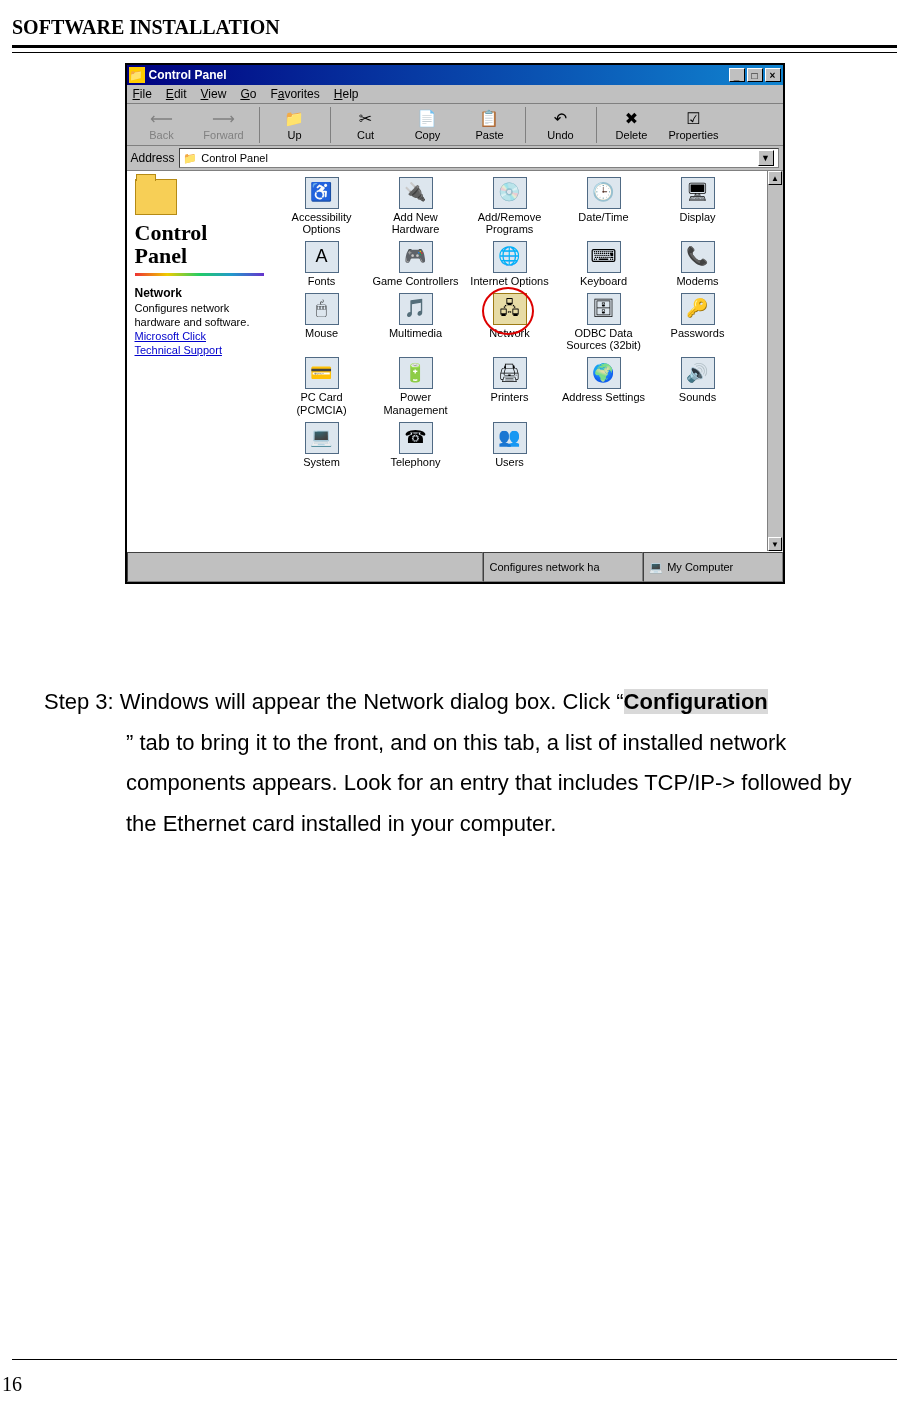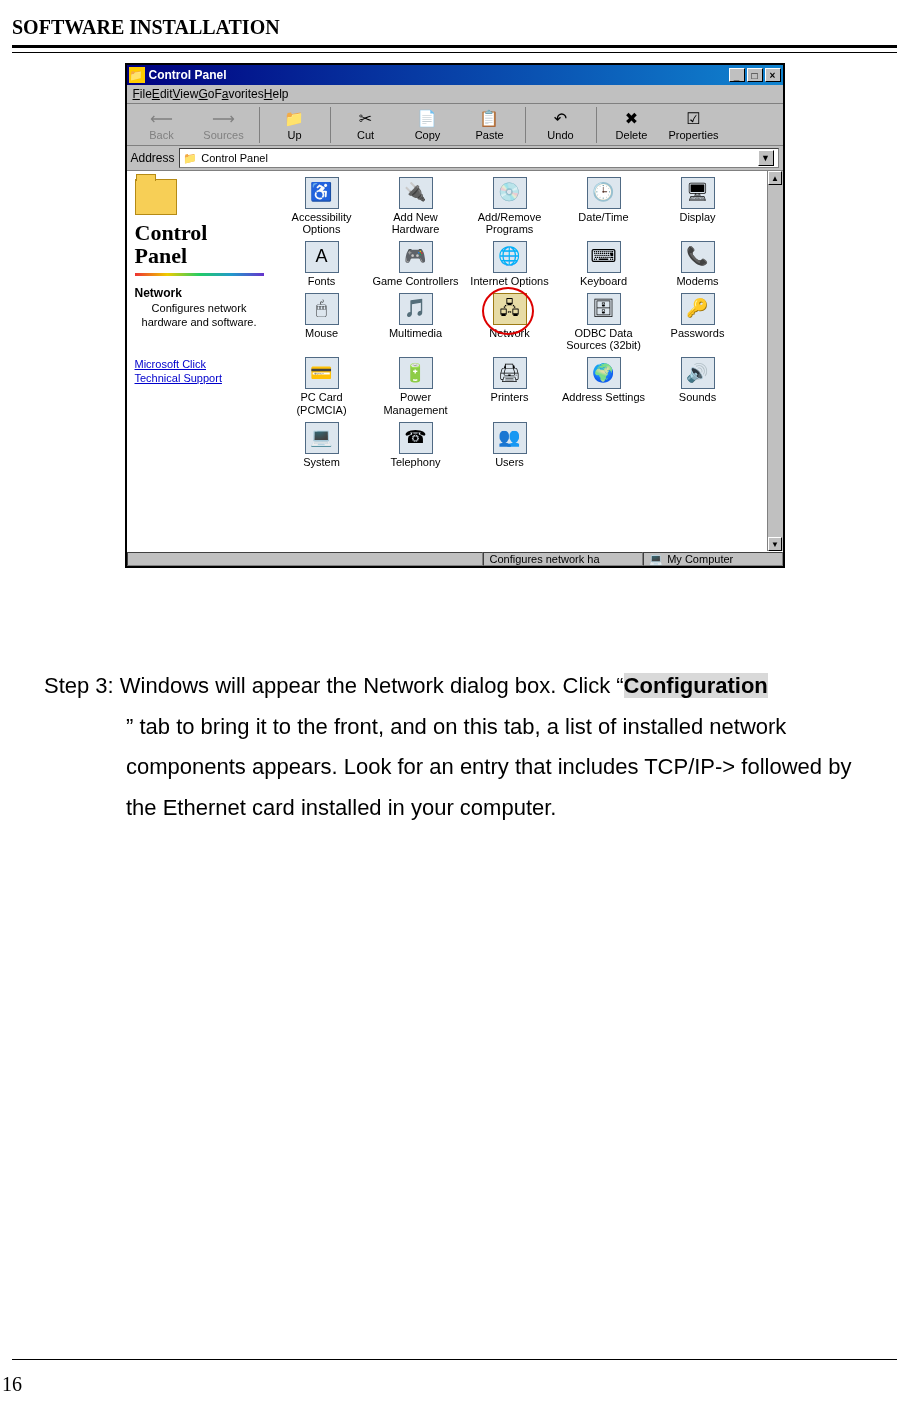--- a/index.html
+++ b/index.html
@@ -54,21 +54,21 @@
     display:flex;align-items:center;justify-content:center;font-size:11px;color:#000;
   }
   .titlebar .tlabel { flex: 1; font-size: 12px; font-weight: bold; }
   .winbtns { display:flex; gap:2px; }
   .winbtn {
     width:16px;height:14px;background:#c0c0c0;border:1px solid #000;
     border-top-color:#fff;border-left-color:#fff;
     display:flex;align-items:center;justify-content:center;font-size:10px;font-weight:bold;color:#000;
   }
   .menubar {
-    background:#c0c0c0;display:flex;padding:2px 6px;border-bottom:1px solid #808080;
+    background:#c0c0c0;display:flex;gap:14px;padding:2px 6px;border-bottom:1px solid #808080;
   }
   .menubar span { font-size:12px; }
   .menubar span u { text-decoration: underline; }
   .toolbar {
     background:#c0c0c0;display:flex;align-items:flex-end;padding:2px 4px;
     border-bottom:1px solid #808080;gap:0;
   }
   .tbtn {
     width:62px;text-align:center;padding:2px 0;
   }
@@ -102,21 +102,21 @@
     content:"";position:absolute;top:-6px;left:0;width:18px;height:6px;background:#f7cf56;border:1px solid #b58a15;border-bottom:none;
   }
   .lp-title {
     font-family: Georgia, "Times New Roman", serif;
     font-weight:bold;font-size:22px;line-height:1.05;margin:2px 0 6px 0;
   }
   .rainbow {
     height:3px;background:linear-gradient(to right,#e33,#ec0,#2c6,#29c,#63c);margin-bottom:10px;
   }
   .lp-sub { font-weight:bold;font-size:12px;margin-bottom:2px; }
-  .lp-desc { font-size:11px;line-height:1.25;margin-bottom:28px;text-align:center; }
+  .lp-desc { font-size:11px;line-height:1.25;margin-bottom:0; }
   .lp-link { color:#0000cc;text-decoration:underline;font-size:11px;display:block;margin-bottom:2px; }
   .iconarea {
     flex:1;padding:6px 4px;position:relative;overflow:hidden;
   }
   .iconarea .scroll {
     width:16px;background:#c0c0c0;position:absolute;right:0;top:0;bottom:0;
     border-left:1px solid #808080;display:flex;flex-direction:column;align-items:center;justify-content:space-between;
   }
   .scroll .sbtn {
     width:14px;height:14px;background:#c0c0c0;border:1px solid #000;border-top-color:#fff;border-left-color:#fff;
@@ -133,21 +133,21 @@
   .cp-item.network-item .cicon { background:#e7dca6;border-color:#9c7a15; }
   .red-circle {
     position:absolute;border:2px solid #d00;border-radius:50%;
     width:52px;height:48px;pointer-events:none;
   }
   .statusbar {
     display:flex;background:#c0c0c0;border-top:1px solid #fff;font-size:11px;
   }
   .statusbar .cell {
     border:1px solid #808080;border-top-color:#404040;border-left-color:#404040;
-    padding:2px 6px;height:14px;display:flex;align-items:center;gap:4px;
+    padding:2px 6px;height:30px;display:flex;align-items:center;gap:4px;
   }
   .statusbar .spacer { flex:1; }
   .body-text {
     padding: 58px 44px 0 44px;
     font-size: 22px;
     line-height: 1.85;
     margin-top: 40px;
   }
   .step-block { margin-bottom: 12px; }
   .step-label { display:inline; }
@@ -190,21 +190,21 @@
       <span><u>H</u>elp</span>
     </div>
 
     <div class="toolbar">
       <div class="tbtn disabled">
           <div class="ticon">⟵</div>
           <div>Back</div>
         </div>
       <div class="tbtn disabled">
           <div class="ticon">⟶</div>
-          <div>Sources</div>
+          <div>Forward</div>
         </div>
       <div class="tsep"></div>
       <div class="tbtn">
           <div class="ticon">📁</div>
           <div>Up</div>
         </div>
       <div class="tsep"></div>
       <div class="tbtn">
           <div class="ticon">✂</div>
           <div>Cut</div>

